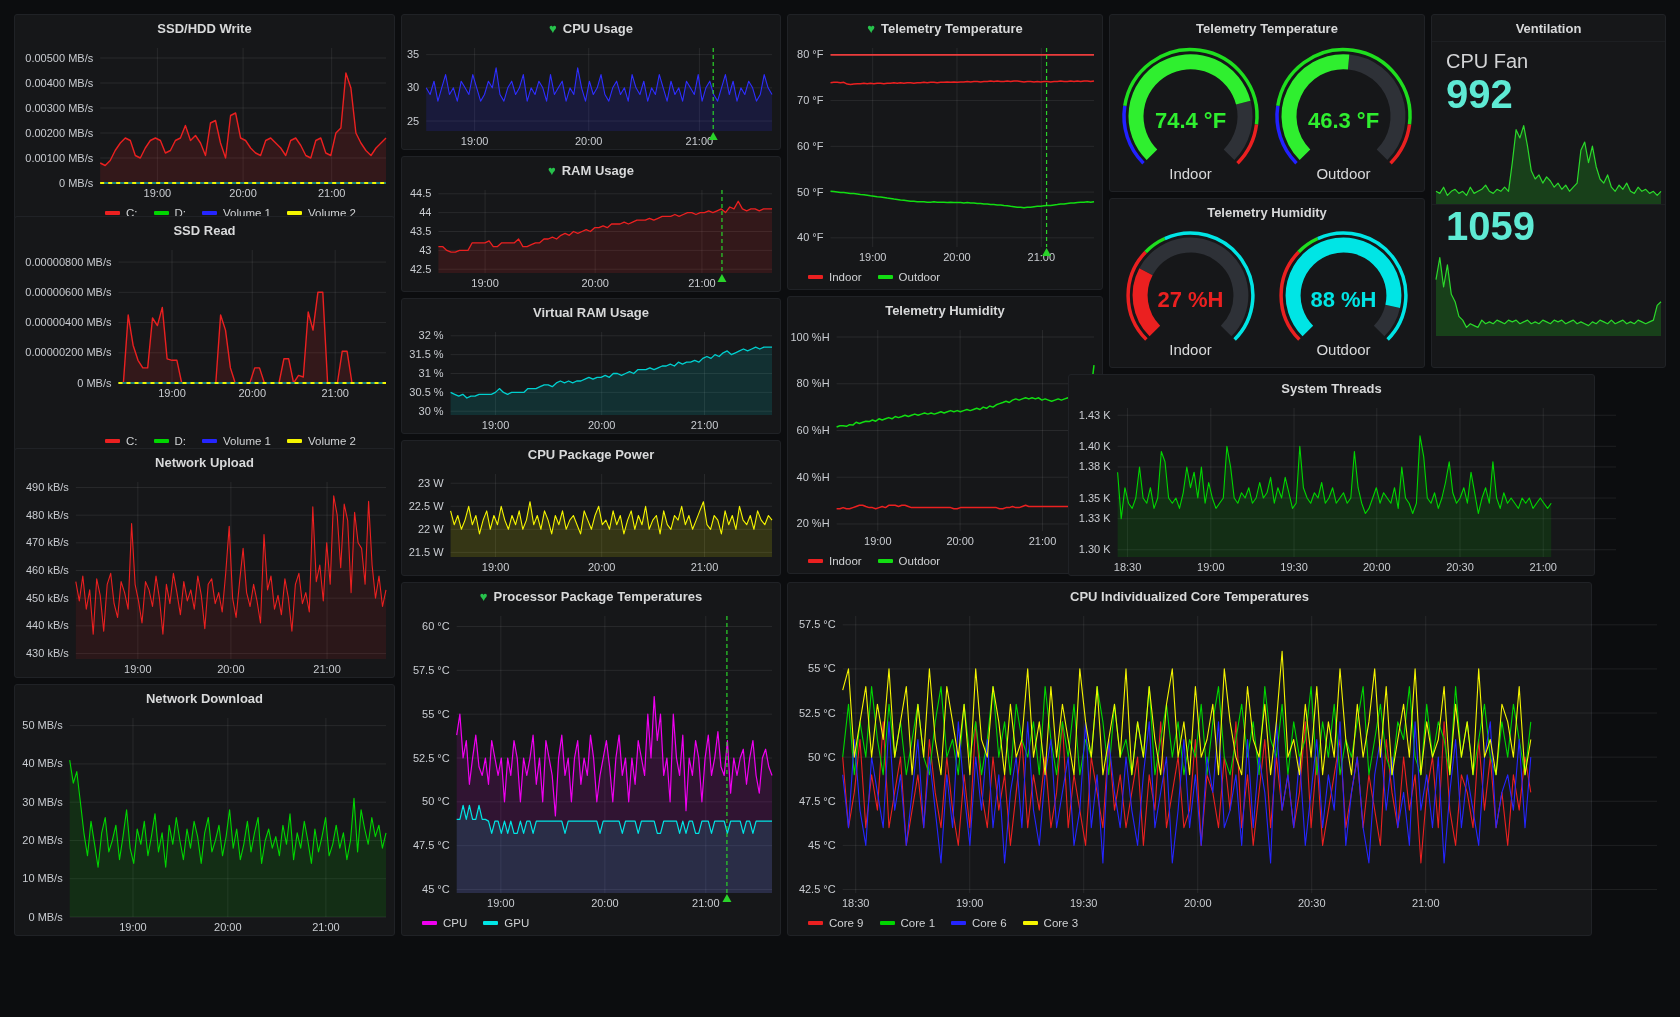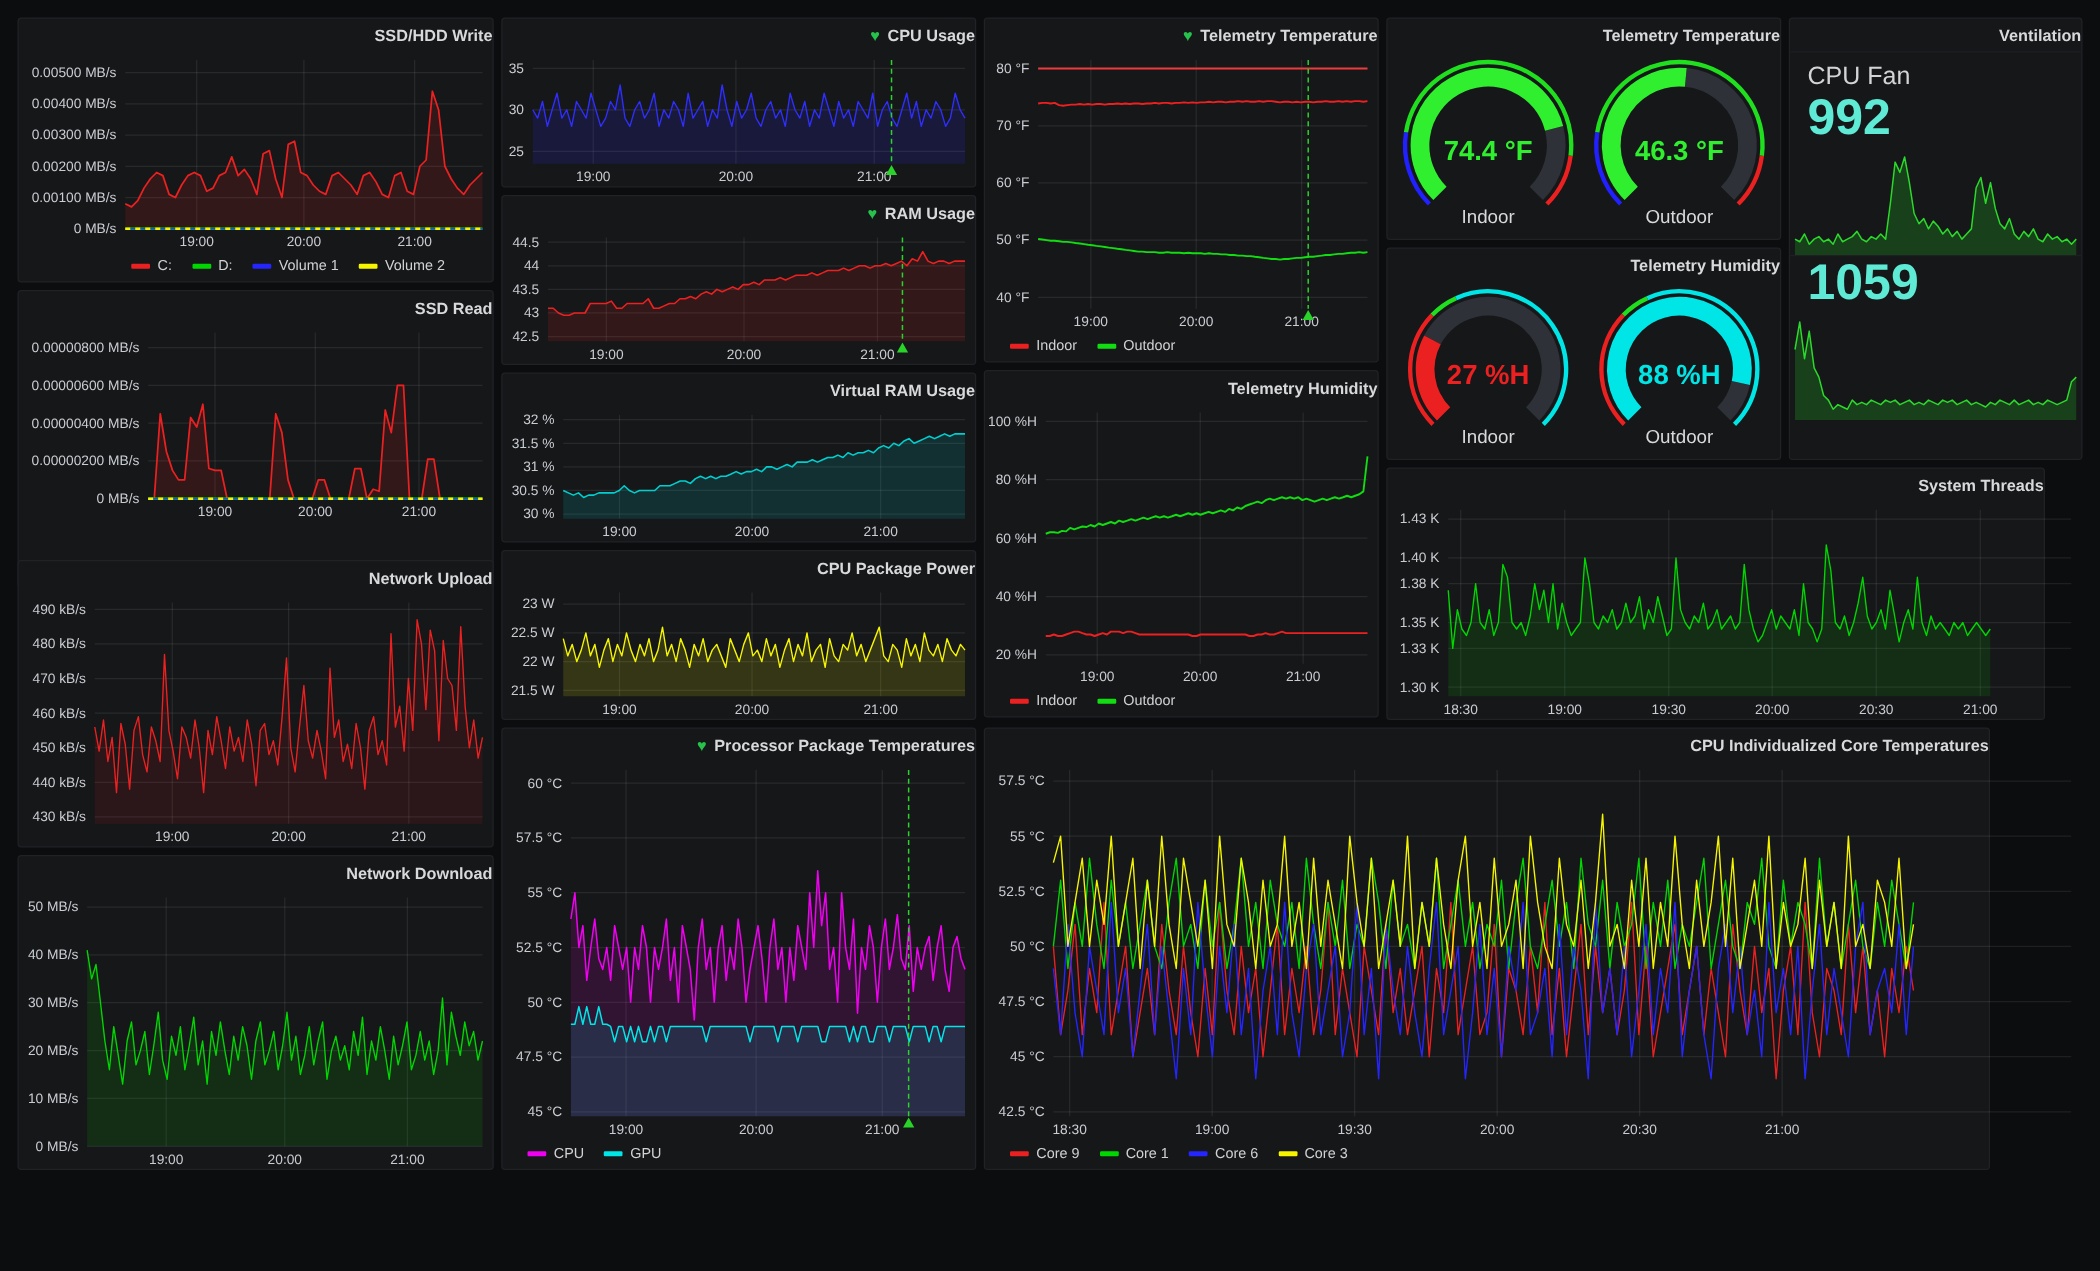--- a/index.html
+++ b/index.html
@@ -1,18 +1,18 @@
 <!DOCTYPE html>
 <html><head>
 <meta charset="utf-8">
 <style>
   html,body{margin:0;padding:0;background:#0c0d0f;font-family:"Liberation Sans",sans-serif;}
   #dashboard{position:relative;width:1680px;height:1017px;background:#0c0d0f;overflow:hidden;}
   .panel{position:absolute;background:#161719;border:1px solid #202226;border-radius:3px;box-sizing:border-box;display:flex;flex-direction:column;}
-  .ptitle{flex:0 0 26px;display:flex;align-items:center;justify-content:flex-end;gap:6px;font-size:13px;font-weight:700;color:#d8d9da;cursor:pointer;white-space:nowrap;}
+  .ptitle{flex:0 0 26px;display:flex;align-items:center;justify-content:center;gap:6px;font-size:13px;font-weight:700;color:#d8d9da;cursor:pointer;white-space:nowrap;}
   .heart{color:#27c24c;font-size:13px;line-height:1;}
   .chart{flex:1 1 auto;min-height:0;position:relative;}
   .legend{flex:0 0 24px;display:flex;align-items:center;gap:16px;font-size:11.5px;color:#d0d2d4;padding-left:20px;}
   .legend.big-indent{padding-left:90px;}
   .legend .li{display:flex;align-items:center;gap:6px;cursor:pointer;}
   .legend .sw{width:15px;height:4px;border-radius:1px;display:inline-block;}
   .gauges{flex:1;display:flex;align-items:stretch;justify-content:space-around;padding:2px 4px 4px;}
   .gauge-wrap{flex:1;display:flex;flex-direction:column;align-items:center;min-width:0;}
   .gauge{flex:1;width:100%;}
   .glabel{flex:0 0 22px;font-size:15px;color:#d8d9da;text-align:center;}
@@ -73,21 +73,21 @@
           <span class="sw" style="background: rgb(37, 37, 255);"></span>
           <span>Volume 1</span>
         </span>
         <span class="li">
           <span class="sw" style="background: rgb(245, 245, 0);"></span>
           <span>Volume 2</span>
         </span>
       </div>
   </div>
 
-  <div class="panel" style="left:14px;top:232px;width:381px;height:238px">
+  <div class="panel" style="left:14px;top:216px;width:381px;height:238px">
     <div class="ptitle">
         <span>SSD Read</span>
       </div>
     <div class="chart">
         <svg width="379" height="158" viewBox="0 0 379 158">
           <line x1="103.5" y1="19.0909090909091" x2="371" y2="19.0909090909091" stroke="rgba(255,255,255,0.08)" stroke-width="1"></line>
           <text x="96.5" y="22.5909090909091" text-anchor="end" fill="#c9ccd1" font-size="11" font-family="&quot;Liberation Sans&quot;,sans-serif">0.00000800 MB/s</text>
           <line x1="103.5" y1="49.31818181818182" x2="371" y2="49.31818181818182" stroke="rgba(255,255,255,0.08)" stroke-width="1"></line>
           <text x="96.5" y="52.81818181818182" text-anchor="end" fill="#c9ccd1" font-size="11" font-family="&quot;Liberation Sans&quot;,sans-serif">0.00000600 MB/s</text>
           <line x1="103.5" y1="79.54545454545456" x2="371" y2="79.54545454545456" stroke="rgba(255,255,255,0.08)" stroke-width="1"></line>
@@ -516,21 +516,21 @@
       <div class="stat-value">1059</div>
       <div class="spark">
           <svg width="233" height="87" viewBox="0 0 233 87">
             <path d="M 4 87 L 4.0 30.6 L 7.8 8.6 L 11.6 38.0 L 15.4 15.9 L 19.3 45.3 L 23.1 52.7 L 26.9 67.4 L 30.7 71.1 L 34.5 78.4 L 38.3 74.7 L 42.1 76.6 L 45.9 78.4 L 49.8 71.1 L 53.6 74.7 L 57.4 72.9 L 61.2 74.7 L 65.0 71.1 L 68.8 72.9 L 72.6 74.7 L 76.5 71.1 L 80.3 72.9 L 84.1 71.1 L 87.9 74.7 L 91.7 72.9 L 95.5 71.1 L 99.3 74.7 L 103.2 72.9 L 107.0 74.7 L 110.8 71.1 L 114.6 72.9 L 118.4 74.7 L 122.2 71.1 L 126.0 72.9 L 129.8 71.1 L 133.7 74.7 L 137.5 72.9 L 141.3 71.1 L 145.1 74.7 L 148.9 72.9 L 152.7 74.7 L 156.5 76.6 L 160.4 72.9 L 164.2 74.7 L 168.0 71.1 L 171.8 72.9 L 175.6 74.7 L 179.4 71.1 L 183.2 74.7 L 187.1 72.9 L 190.9 71.1 L 194.7 74.7 L 198.5 72.9 L 202.3 74.7 L 206.1 71.1 L 209.9 72.9 L 213.7 74.7 L 217.6 72.9 L 221.4 71.1 L 225.2 56.4 L 229.0 52.7 L 229.0 87 Z" fill="#1fd61f" fill-opacity="0.22" stroke="none"></path>
             <path d="M 4.0 30.6 L 7.8 8.6 L 11.6 38.0 L 15.4 15.9 L 19.3 45.3 L 23.1 52.7 L 26.9 67.4 L 30.7 71.1 L 34.5 78.4 L 38.3 74.7 L 42.1 76.6 L 45.9 78.4 L 49.8 71.1 L 53.6 74.7 L 57.4 72.9 L 61.2 74.7 L 65.0 71.1 L 68.8 72.9 L 72.6 74.7 L 76.5 71.1 L 80.3 72.9 L 84.1 71.1 L 87.9 74.7 L 91.7 72.9 L 95.5 71.1 L 99.3 74.7 L 103.2 72.9 L 107.0 74.7 L 110.8 71.1 L 114.6 72.9 L 118.4 74.7 L 122.2 71.1 L 126.0 72.9 L 129.8 71.1 L 133.7 74.7 L 137.5 72.9 L 141.3 71.1 L 145.1 74.7 L 148.9 72.9 L 152.7 74.7 L 156.5 76.6 L 160.4 72.9 L 164.2 74.7 L 168.0 71.1 L 171.8 72.9 L 175.6 74.7 L 179.4 71.1 L 183.2 74.7 L 187.1 72.9 L 190.9 71.1 L 194.7 74.7 L 198.5 72.9 L 202.3 74.7 L 206.1 71.1 L 209.9 72.9 L 213.7 74.7 L 217.6 72.9 L 221.4 71.1 L 225.2 56.4 L 229.0 52.7" fill="none" stroke="#2bd92b" stroke-width="1.2" stroke-linejoin="round"></path>
           </svg>
         </div>
     </div>
   </div>
 
-  <div class="panel" style="left:1109px;top:374px;width:527px;height:202px">
+  <div class="panel" style="left:1068px;top:374px;width:527px;height:202px">
     <div class="ptitle">
         <span>System Threads</span>
       </div>
     <div class="chart">
         <svg width="555" height="174" viewBox="0 0 555 174">
           <line x1="48.599999999999994" y1="14.24305555555567" x2="547" y2="14.24305555555567" stroke="rgba(255,255,255,0.08)" stroke-width="1"></line>
           <text x="41.599999999999994" y="17.74305555555567" text-anchor="end" fill="#c9ccd1" font-size="11" font-family="&quot;Liberation Sans&quot;,sans-serif">1.43 K</text>
           <line x1="48.599999999999994" y1="45.284722222222335" x2="547" y2="45.284722222222335" stroke="rgba(255,255,255,0.08)" stroke-width="1"></line>
           <text x="41.599999999999994" y="48.784722222222335" text-anchor="end" fill="#c9ccd1" font-size="11" font-family="&quot;Liberation Sans&quot;,sans-serif">1.40 K</text>
           <line x1="48.599999999999994" y1="65.97916666666677" x2="547" y2="65.97916666666677" stroke="rgba(255,255,255,0.08)" stroke-width="1"></line>

